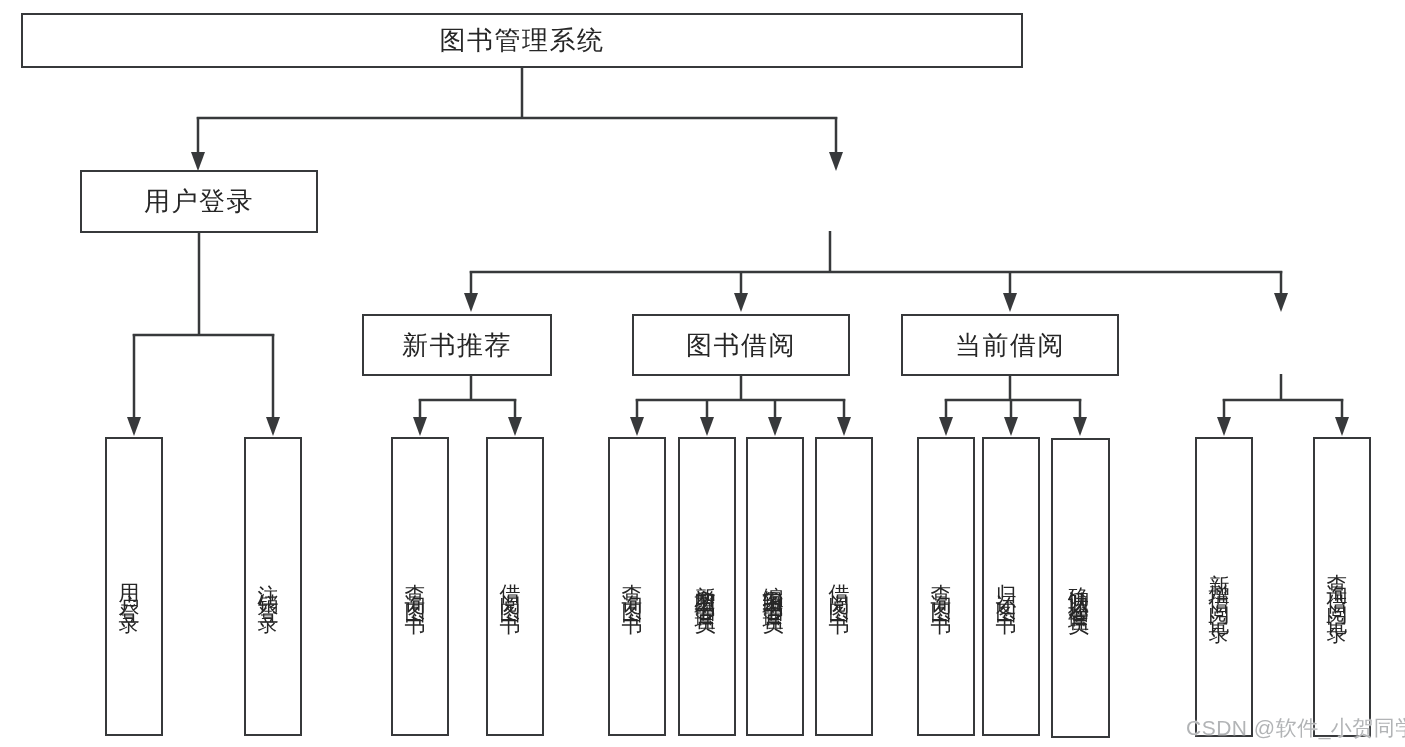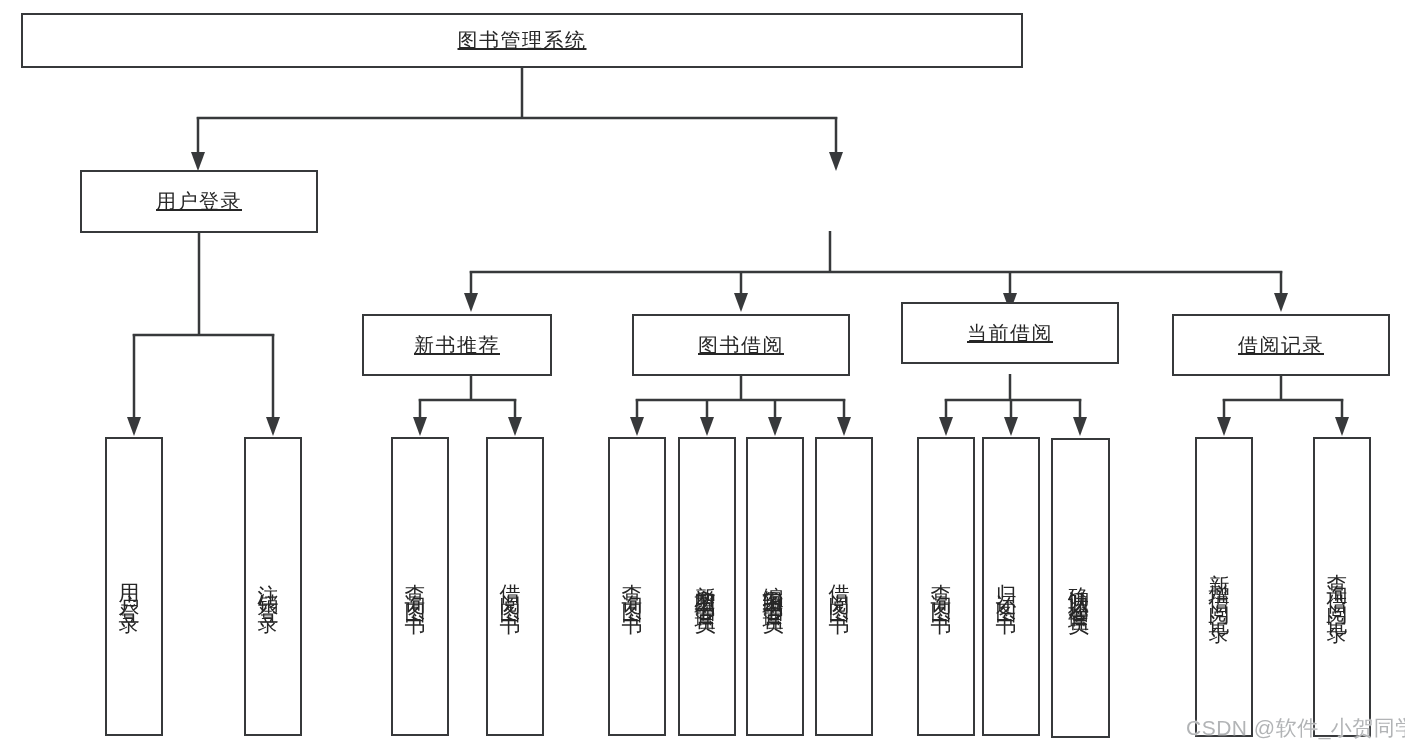--- a/index.html
+++ b/index.html
@@ -26,24 +26,23 @@
     position: absolute;
     box-sizing: border-box;
     background: #ffffff;
     border: 2.5px solid #37393b;
     display: flex;
     align-items: center;
     justify-content: center;
     z-index: 2;
   }
   .h-label {
-    font-size: 20px;
+    font-size: 26px;
     letter-spacing: 1.5px;
     white-space: nowrap;
-    text-decoration: underline;
   }
   .leaf .v-label {
     writing-mode: vertical-rl;
     text-orientation: mixed;
     font-size: 21px;
     line-height: 1.05;
     letter-spacing: 10px;
     white-space: nowrap;
     margin-block-start: 10px; 
   }
@@ -141,25 +140,22 @@
   <div class="node" style="left:80px; top:170px; width:238px; height:63px;">
     <span class="h-label">用户登录</span>
   </div>
 
   <div class="node" style="left:362px; top:314px; width:190px; height:62px;text-align:center;">
     <span class="h-label">新书推荐</span>
   </div>
   <div class="node" style="left:632px; top:314px; width:218px; height:62px;text-align:right;">
     <span class="h-label">图书借阅</span>
   </div>
-  <div class="node" style="left:901px; top:302px; width:218px; height:62px;">
+  <div class="node" style="left:901px; top:314px; width:218px; height:62px;">
     <span class="h-label">当前借阅</span>
-  </div>
-  <div class="node" style="left:1172px; top:314px; width:218px; height:62px;">
-    <span class="h-label">借阅记录</span>
   </div>
 
   <div class="node leaf" style="left:105px; top:437px; width:58px; height:299px;">
     <span class="v-label">用户登录</span>
   </div>
   <div class="node leaf" style="left:244px; top:437px; width:58px; height:299px;">
     <span class="v-label">注销登录</span>
   </div>
 
   <div class="node leaf" style="left:391px; top:437px; width:58px; height:299px;">

